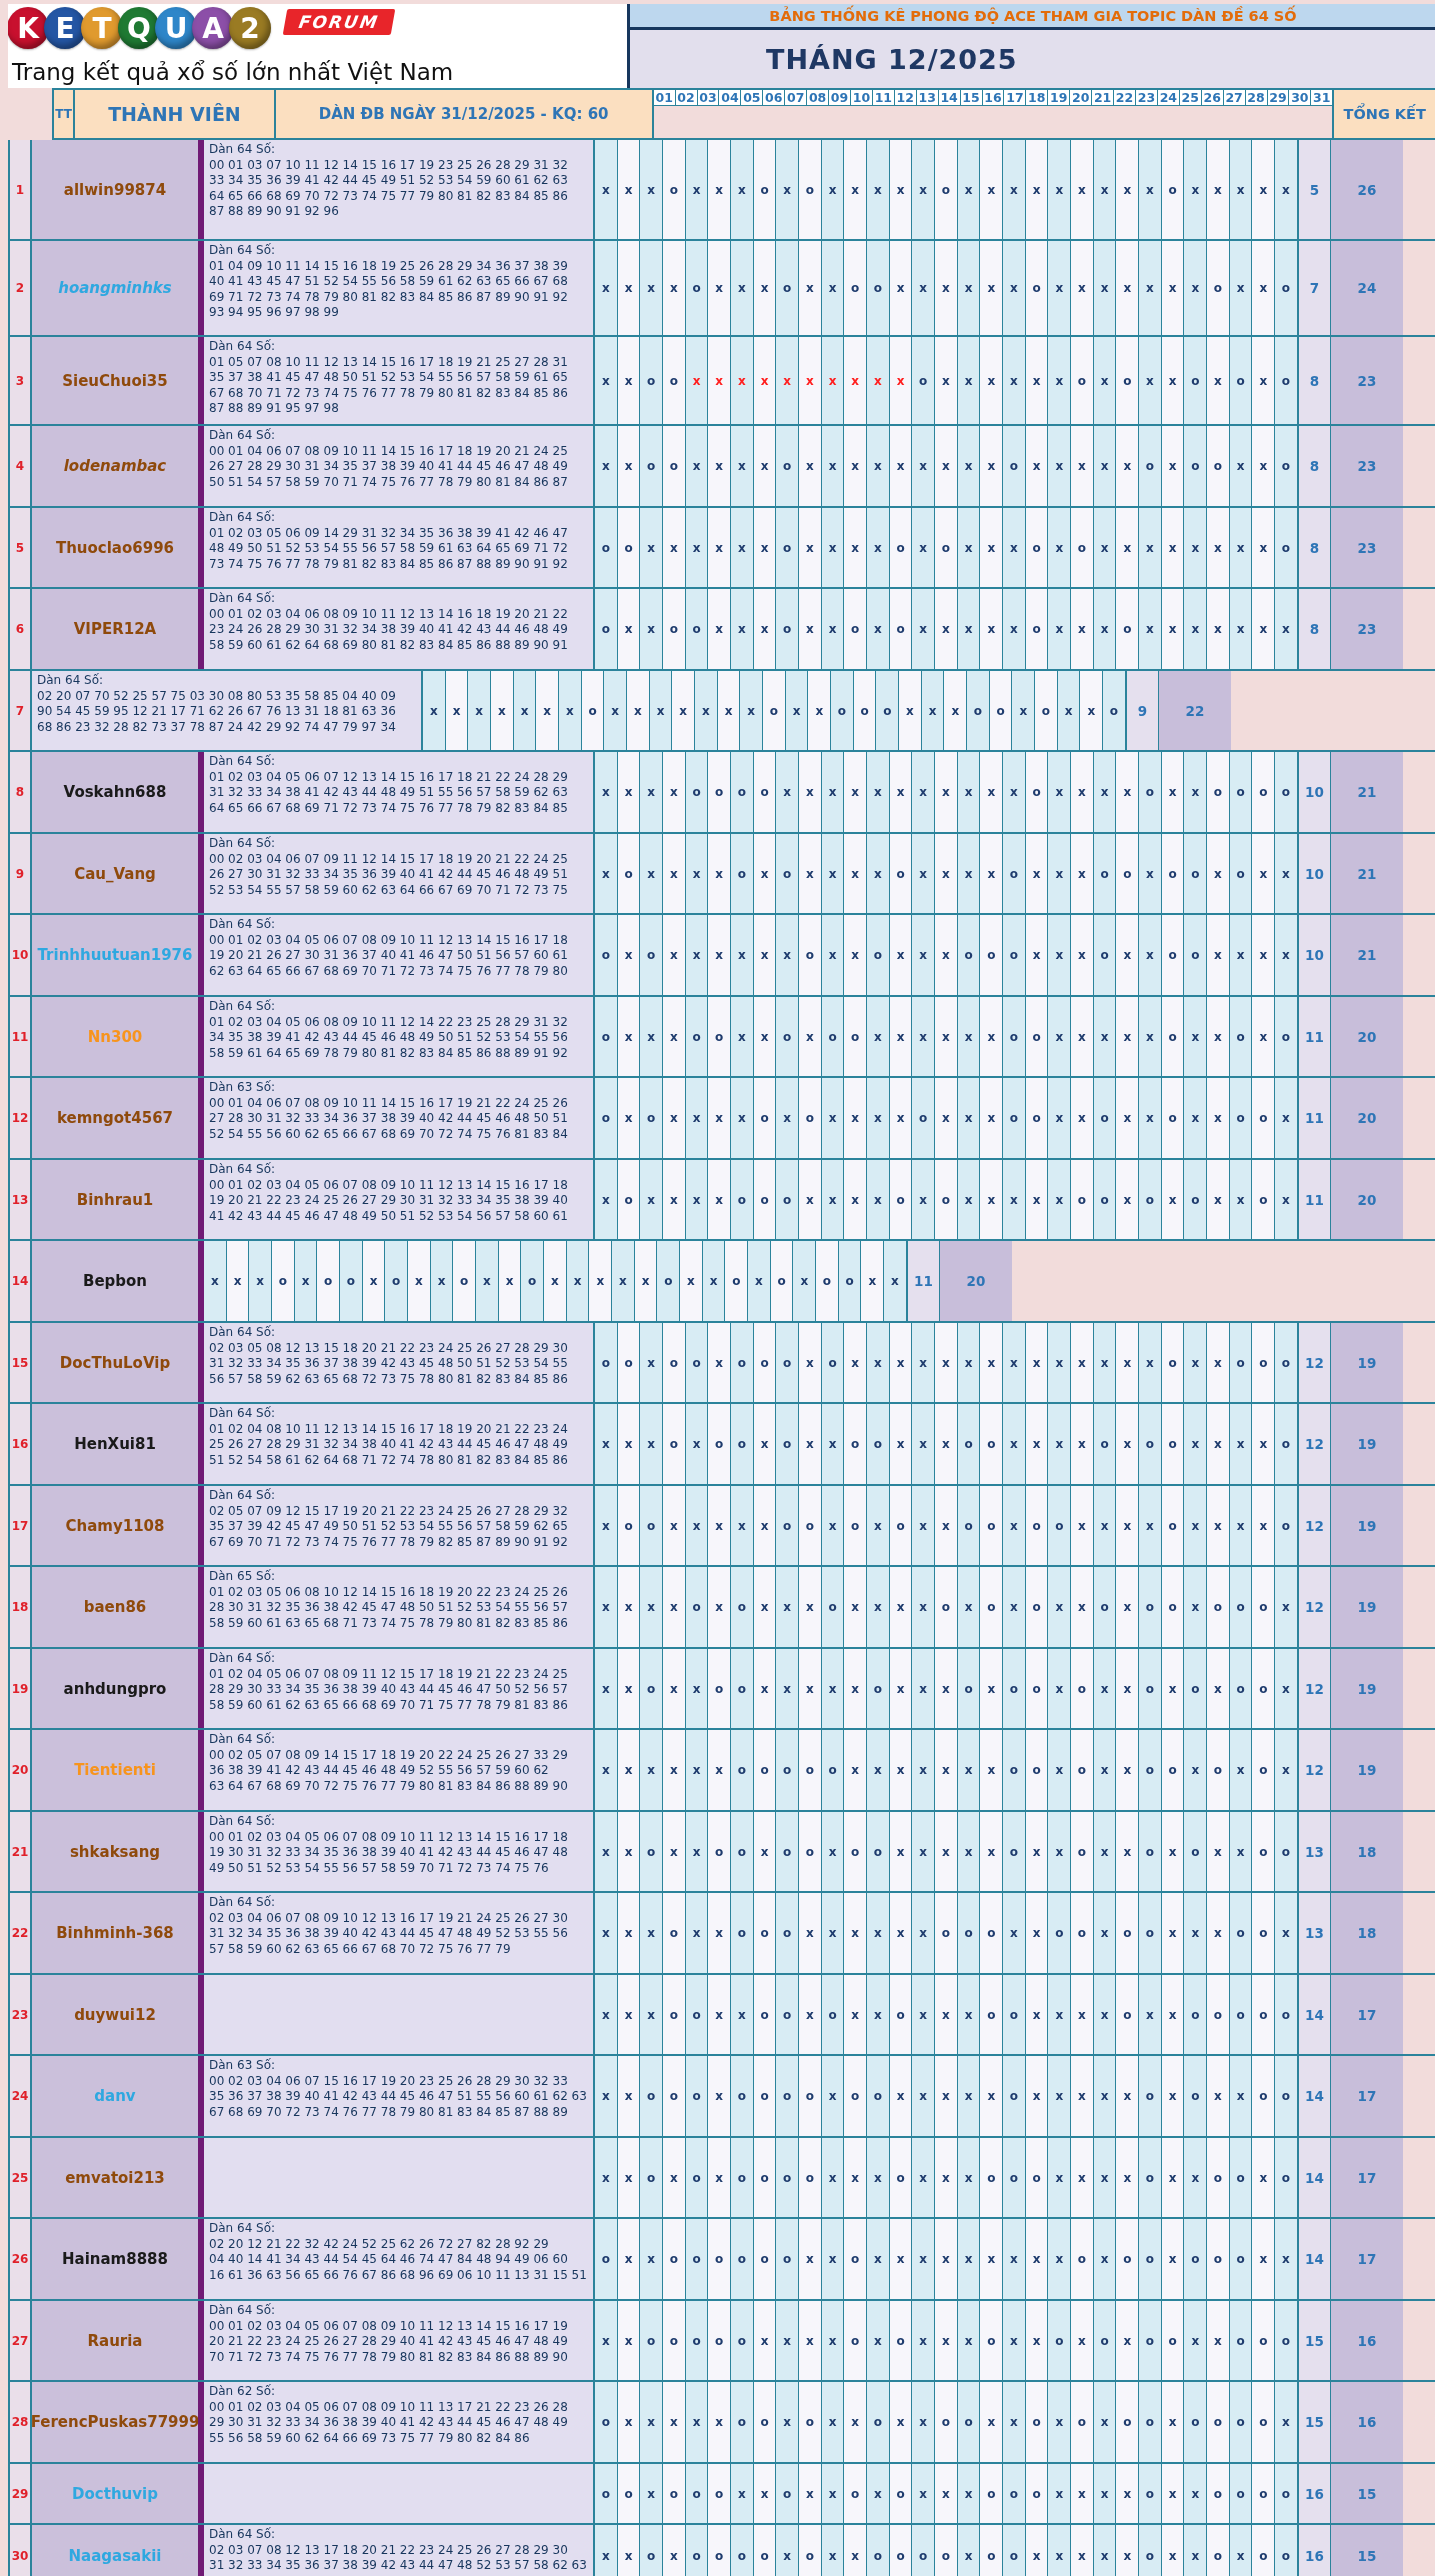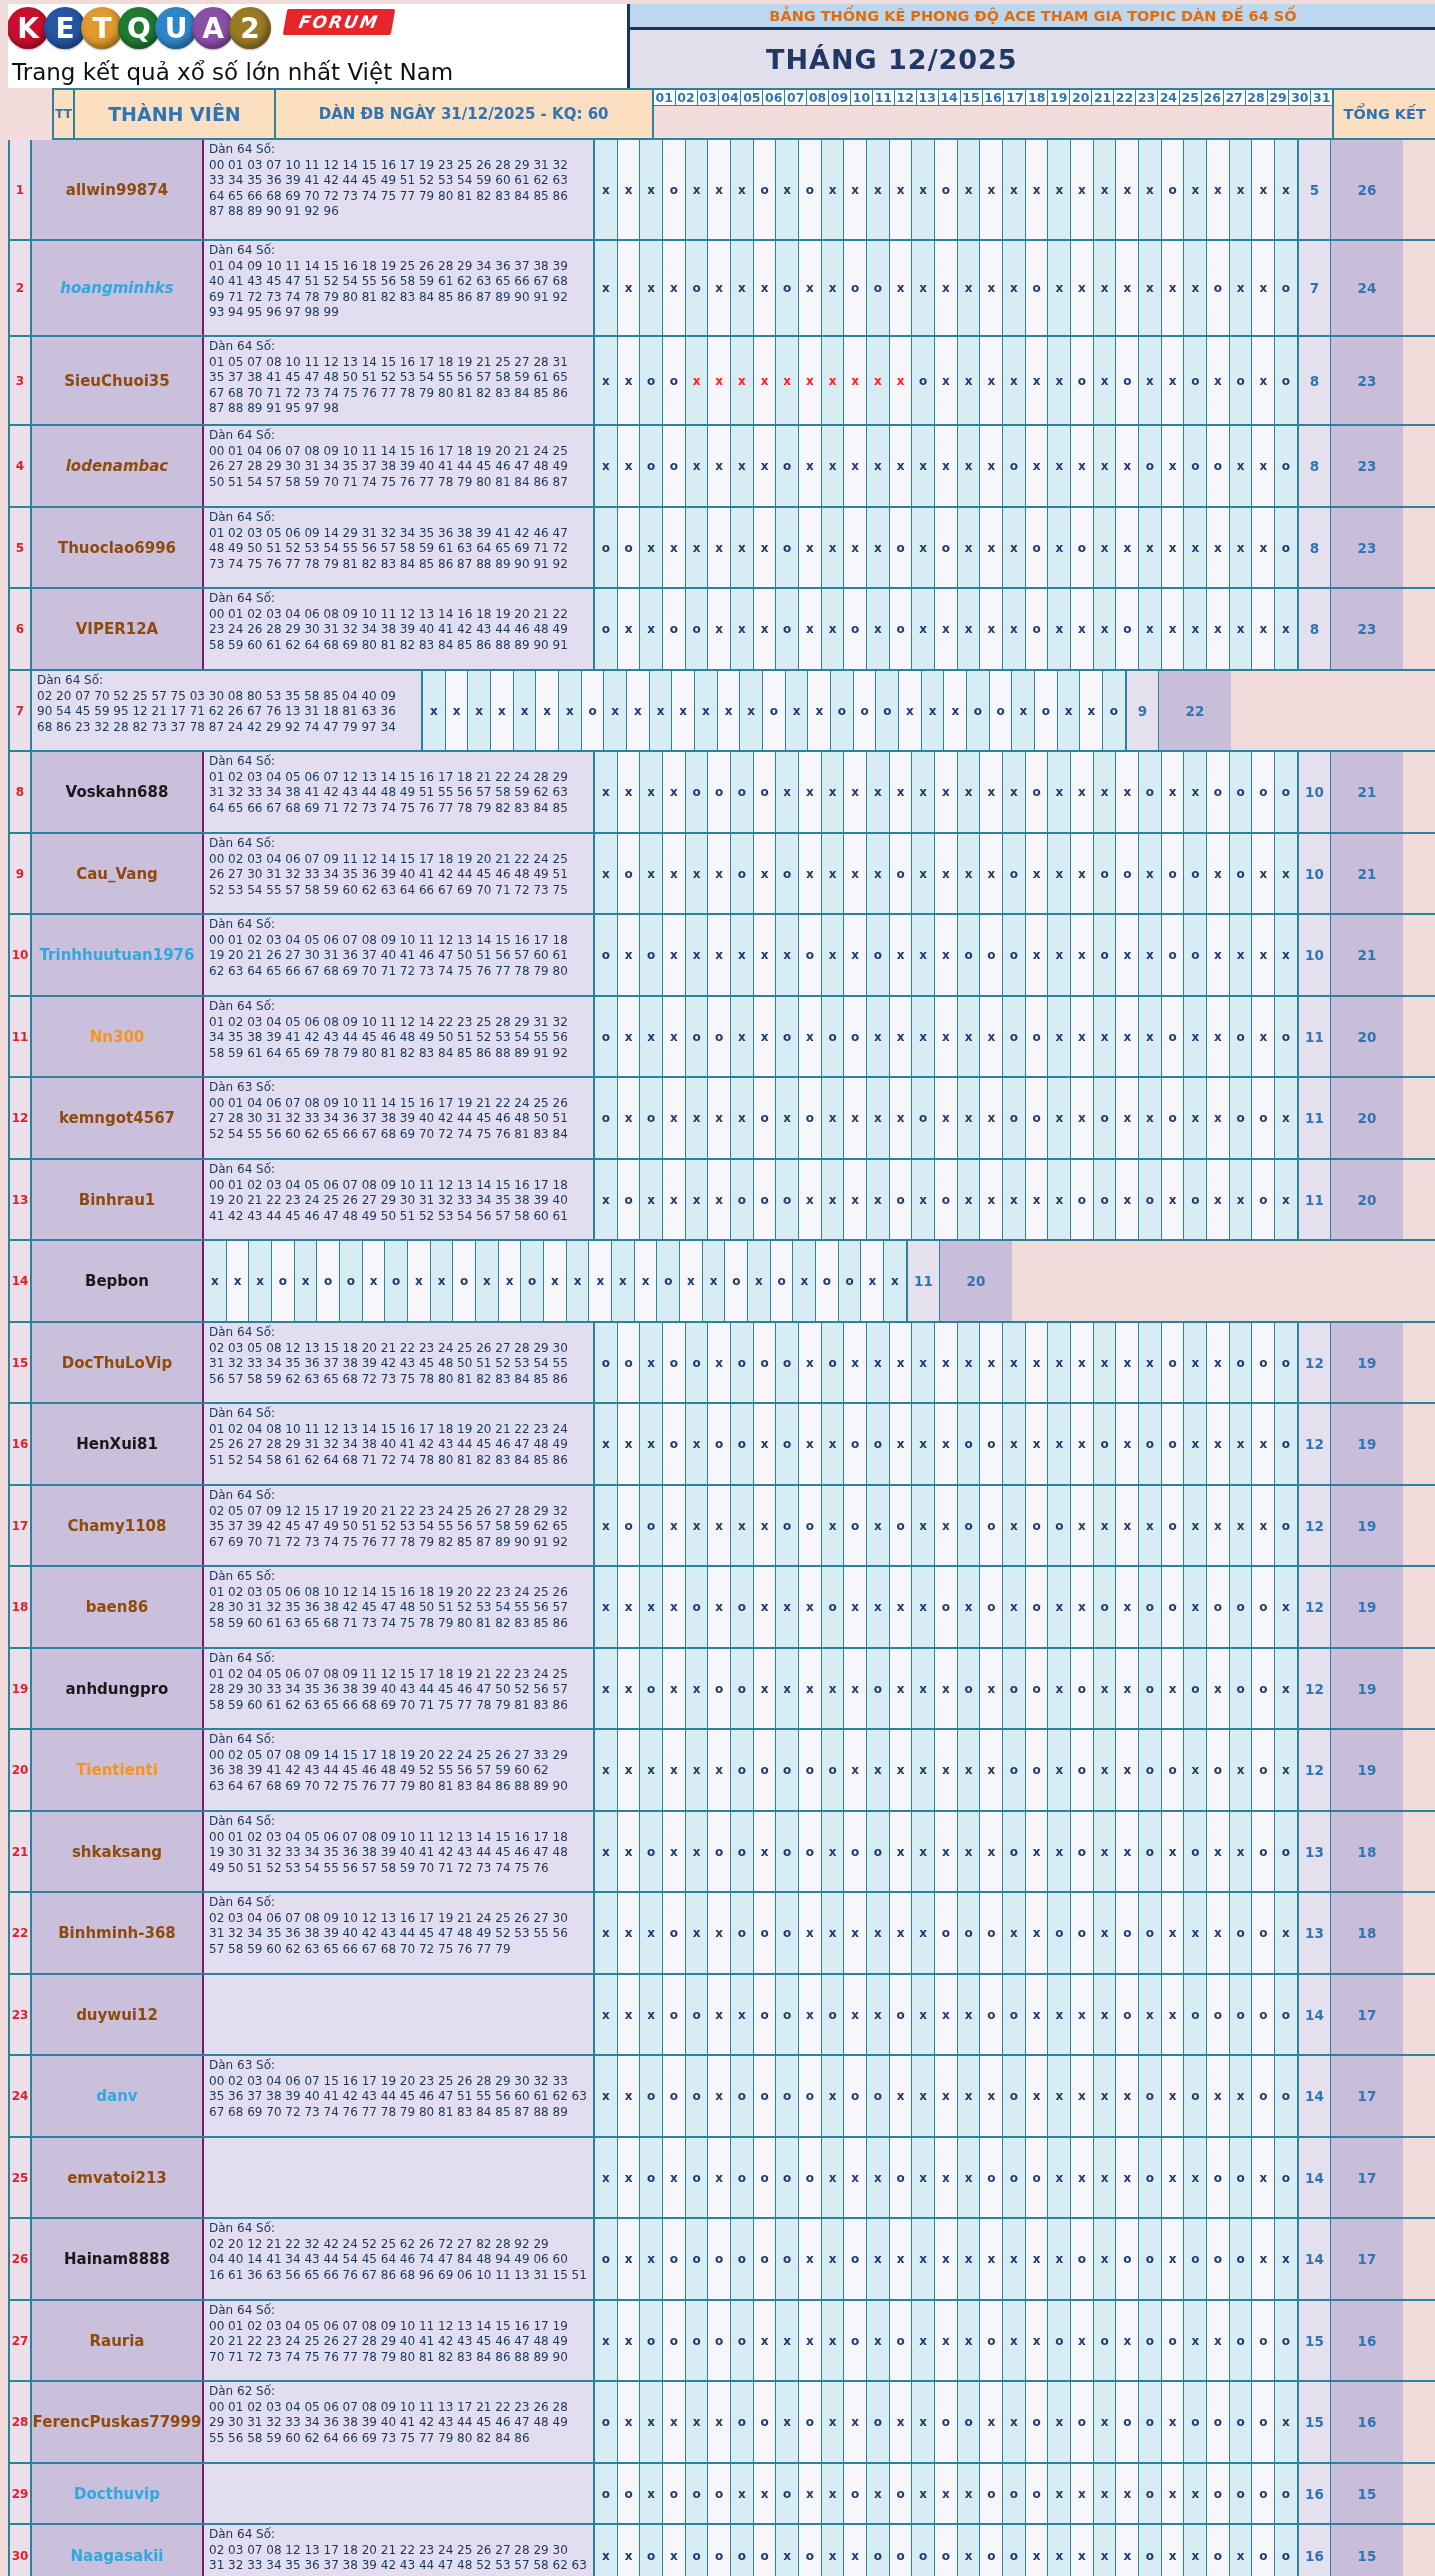--- a/index.html
+++ b/index.html
@@ -64,21 +64,21 @@
   .dh-day{background:#FFFFFF;color:#2E75B6;border-bottom:1px solid #2B839B;}
   .dh-res{background:#E7E5F2;color:#FF0000;}
   .h-total{width:104px;font-size:14.5px;border-right:none;}
   
   #rows{border-left:2px solid #2B839B;}
   .row{display:flex;box-sizing:border-box;border-bottom:2px solid #2B839B;overflow:hidden;}
   .cell{box-sizing:border-box;overflow:hidden;}
   .c-tt{width:22px;background:#EADFEA;color:#E0202A;font-weight:bold;font-size:12px;
         display:flex;align-items:center;justify-content:center;border-right:2px solid #2B839B;}
   .c-name{width:172px;background:#CBC0DB;display:flex;align-items:center;justify-content:center;
-          font-weight:bold;font-size:15px;border-right:2px solid #701a75;text-align:center;}
+          font-weight:bold;font-size:15px;border-right:6px solid #701a75;text-align:center;}
   .c-dan{width:391px;background:#E2DEF0;color:#17365D;font-size:12px;line-height:15.5px;
          padding:2px 0 0 5px;border-right:2px solid #2B839B;}
   .c-days{width:704px;display:flex;border-right:2px solid #2B839B;}
   .mk{flex:1 1 0;display:flex;align-items:center;justify-content:center;
       font-weight:bold;font-size:12px;color:#1F3C6E;border-right:1px solid #2B839B;box-sizing:border-box;}
   .mk:last-child{border-right:none;}
   .mk.alt{background:#D8ECF4;}
   .mk.plain{background:#F7F6FB;}
   .mk.red{color:#FF2020;}
   .c-t1{width:32px;background:#E5E0EE;color:#2E75B6;font-weight:bold;font-size:13.5px;

